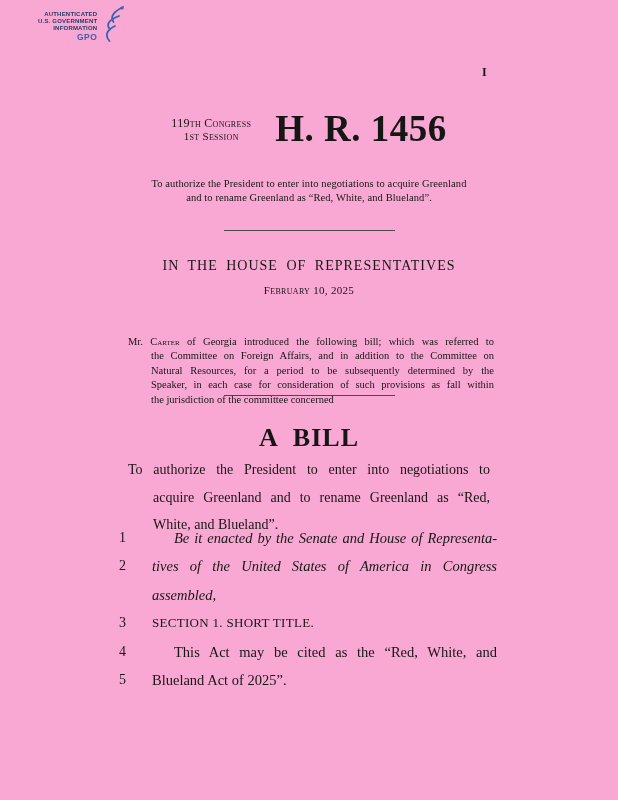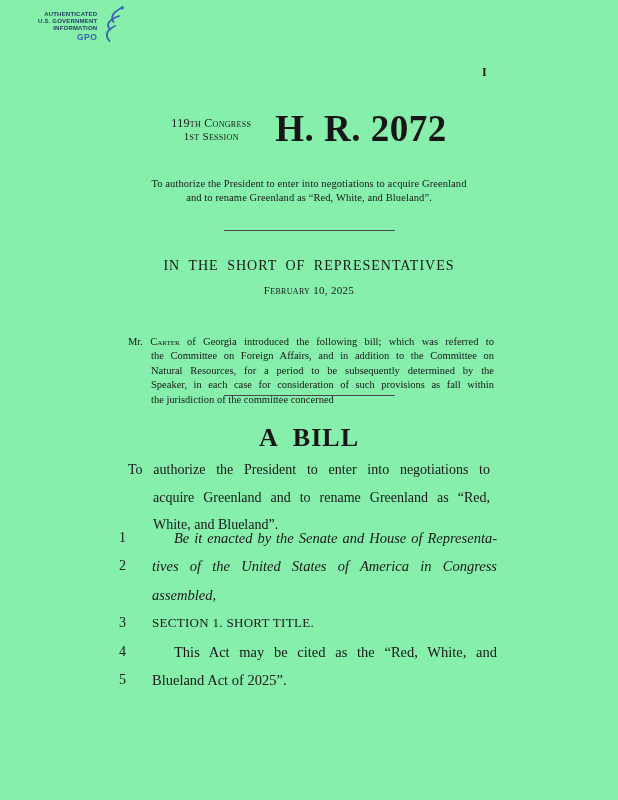--- a/index.html
+++ b/index.html
@@ -4,21 +4,21 @@
 <style>
   html, body {
     margin: 0;
     padding: 0;
     background: #ffffff;
   }
   .page {
     position: relative;
     width: 618px;
     height: 800px;
-    background: #86efac;
+    background: #f9a8d4;
     font-family: "Liberation Serif", "DejaVu Serif", serif;
     color: #161616;
     overflow: hidden;
   }
 
   
   .gpo-logo {
     position: absolute;
     left: 38px;
     top: 5px;
@@ -189,31 +189,31 @@
     </svg>
   </div>
 
   <div class="page-marker">I</div>
 
   <div class="bill-header">
     <div class="congress-block">
       <div class="congress-line sc">119th Congress</div>
       <div class="session-line sc">1st Session</div>
     </div>
-    <div class="bill-number">H. R. 2072</div>
+    <div class="bill-number">H. R. 1456</div>
   </div>
 
   <div class="official-title">
     <div>To authorize the President to enter into negotiations to acquire Greenland</div>
     <div>and to rename Greenland as “Red, White, and Blueland”.</div>
   </div>
 
   <div class="rule rule-1"></div>
 
-  <div class="chamber-heading">IN THE SHORT OF REPRESENTATIVES</div>
+  <div class="chamber-heading">IN THE HOUSE OF REPRESENTATIVES</div>
   <div class="action-date sc">February 10, 2025</div>
 
   <div class="sponsor">
     <div class="s-line justify"><span>Mr. </span><span class="sc">Carter</span><span> of Georgia introduced the following bill; which was referred to</span></div>
     <div class="s-line cont justify">the Committee on Foreign Affairs, and in addition to the Committee on</div>
     <div class="s-line cont justify">Natural Resources, for a period to be subsequently determined by the</div>
     <div class="s-line cont justify">Speaker, in each case for consideration of such provisions as fall within</div>
     <div class="s-line cont">the jurisdiction of the committee concerned</div>
   </div>
 

